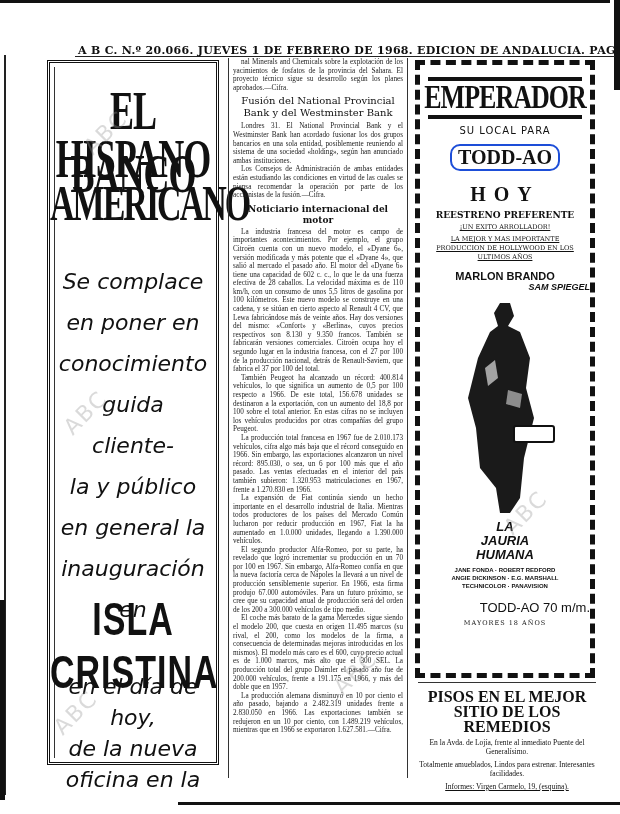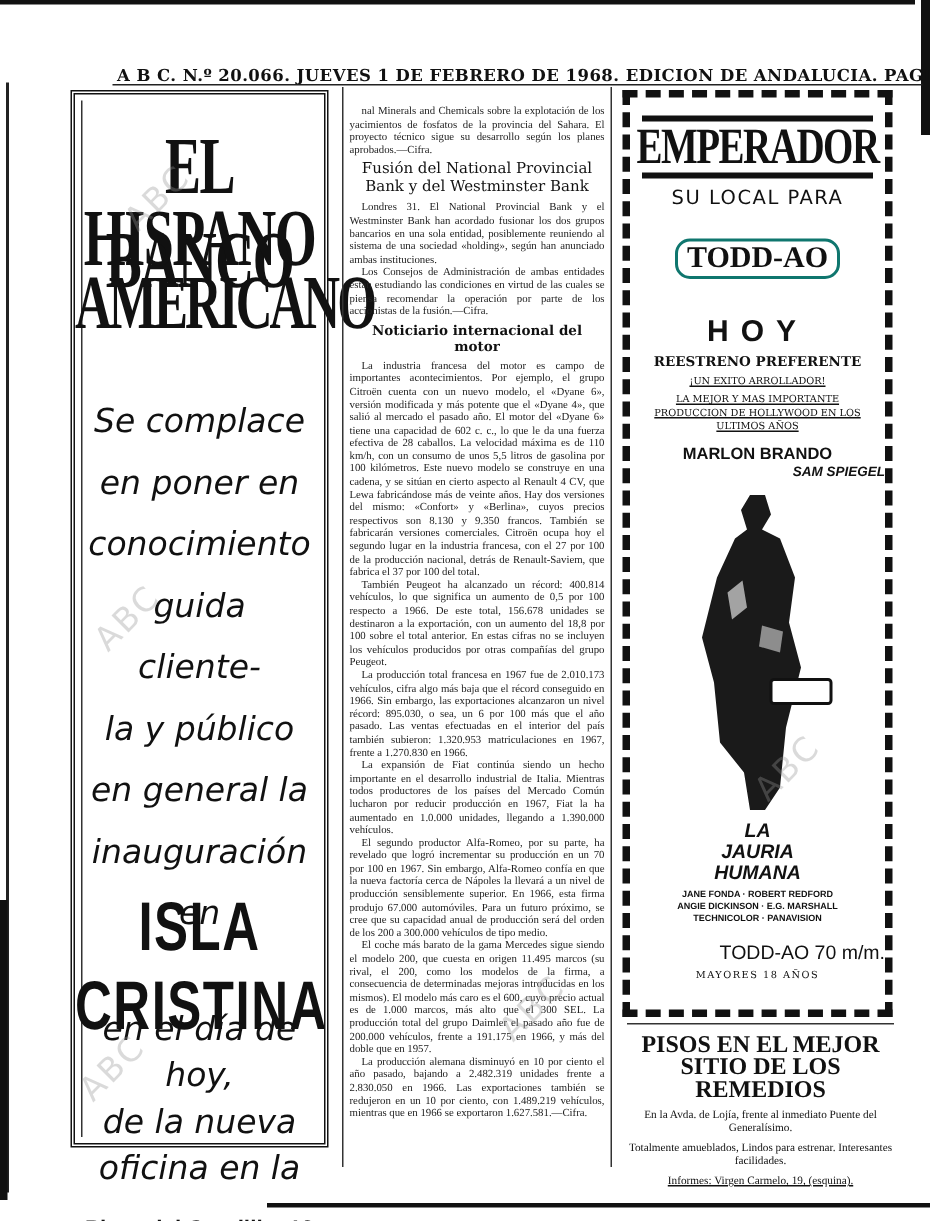--- a/index.html
+++ b/index.html
@@ -44,21 +44,21 @@
     font-family: "DejaVu Sans", sans-serif; font-style: italic; font-size: 22px; line-height: 31px;
   }
   .bank-address {
     position: absolute; left: 0; top: 748px; width: 100%; text-align: center;
     font-family: "Liberation Sans", sans-serif; font-weight: bold; font-size: 15px;
   }
 
   
   .col-mid {
     position: absolute; left: 228px; top: 58px; width: 180px; height: 720px;
-    border-left: 1px solid #333; border-right: 1px solid #333; padding: 12px 4px; box-sizing: border-box;
+    border-left: 1px solid #333; border-right: 1px solid #333; padding: 0 4px; box-sizing: border-box;
     font-family: "Liberation Serif", serif; font-size: 7.2px; line-height: 8.6px; color: #222;
     text-align: justify; overflow: hidden;
   }
   .col-mid p { margin: 0; text-indent: 8px; }
   .col-mid h3 {
     margin: 3px 0 3px 0; text-align: center; font-family: "DejaVu Serif", serif;
     font-size: 10px; line-height: 12px; font-weight: normal; color: #111;
   }
   .col-mid h4 {
     margin: 4px 0 2px 0; text-align: center; font-family: "DejaVu Serif", serif;
@@ -69,26 +69,26 @@
   
   .cine-ad {
     position: absolute; left: 415px; top: 60px; width: 180px; height: 618px;
     border: 5px dashed #111; box-sizing: border-box; text-align: center;
   }
   .cine-bar { height: 4px; background: #111; margin: 0 8px; }
   .cine-title {
     margin: 2px 0; font-family: "Liberation Serif", serif; font-weight: bold; font-size: 26px; letter-spacing: -1px;
     transform: scaleY(1.3);
   }
-  .cine-sub { font-family: "DejaVu Sans", sans-serif; font-size: 13px; margin-top: 6px; letter-spacing: 1px; }
+  .cine-sub { font-family: "DejaVu Sans", sans-serif; font-size: 10px; margin-top: 6px; letter-spacing: 1px; }
   .cine-todd {
     display: inline-block; font-family: "Liberation Serif", serif; font-weight: bold; font-size: 20px;
-    border: 2px solid #0f766e; border-radius: 10px; padding: 0 6px; margin-top: 19px;
-  }
-  .cine-hoy { font-family: Liberation Sans, sans-serif; font-size: 20px; letter-spacing: 8px; margin-top: 24px; font-weight: bold; }
+    border: 2px solid #1d4ed8; border-radius: 10px; padding: 0 6px; margin-top: 8px;
+  }
+  .cine-hoy { font-family: Liberation Serif, serif; font-size: 20px; letter-spacing: 8px; margin-top: 12px; font-weight: bold; }
   .cine-reestreno { font-family: "DejaVu Serif", serif; font-size: 9px; font-weight: bold; margin-top: 4px; }
   .cine-small { font-family: "DejaVu Serif", serif; font-size: 6.5px; line-height: 9px; margin: 3px 6px 0 6px; text-decoration: underline; }
   .cine-star { font-family: "Liberation Sans", sans-serif; font-weight: bold; font-size: 11px; margin-top: 8px; }
   .cine-spiegel { font-family: "Liberation Sans", sans-serif; font-style: italic; font-weight: bold; font-size: 9px; text-align: right; }
   .cine-figure {
     width: 110px; height: 220px; margin: 6px auto 0 auto; position: relative;
   }
   .cine-figure svg { width: 100%; height: 100%; }
   .cine-film { font-family: "Liberation Sans", sans-serif; font-style: italic; font-weight: bold; font-size: 13px; line-height: 14px; margin-top: 2px; }
   .cine-cast { font-family: "Liberation Sans", sans-serif; font-size: 6px; line-height: 8px; font-weight: bold; margin-top: 4px; }

